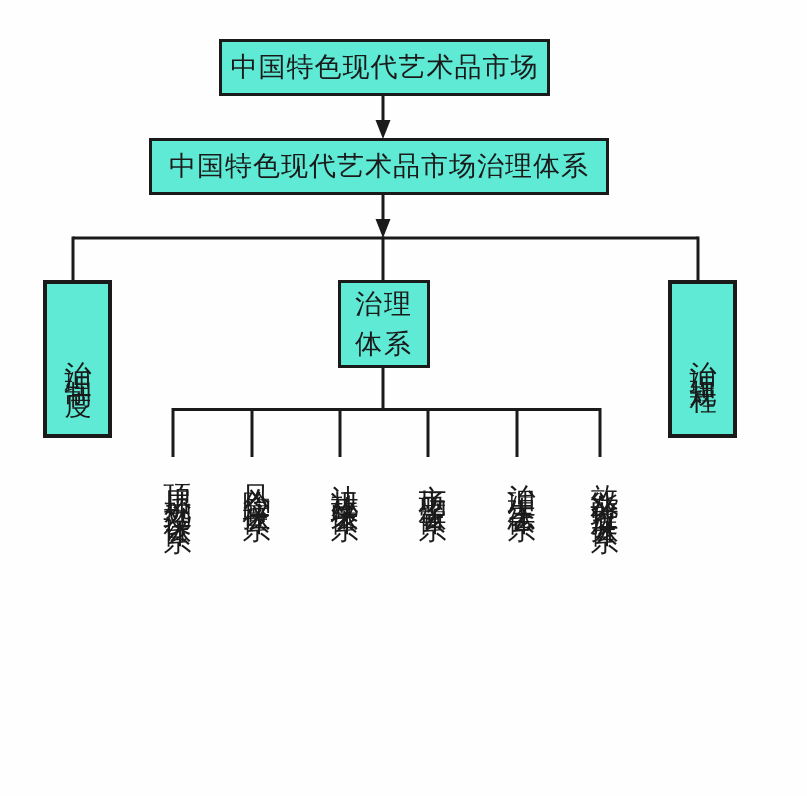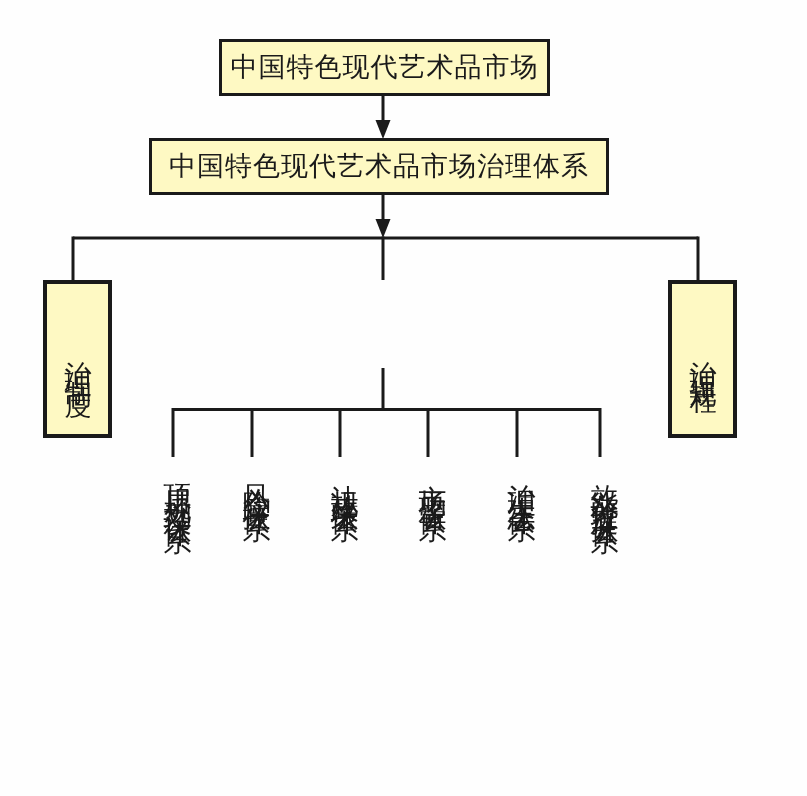--- a/index.html
+++ b/index.html
@@ -13,21 +13,21 @@
     height: 796px;
     background: #fefefe;
     font-family: "Liberation Serif", "DejaVu Serif", serif;
     color: #1a1a1a;
     overflow: hidden;
   }
   .node {
     position: absolute;
     box-sizing: border-box;
     border: 3px solid #1a1a1a;
-    background: #fef9c3;
+    background: #5eead4;
     display: flex;
     align-items: center;
     justify-content: center;
     text-align: center;
   }
   .node-h {
     font-size: 27px;
     letter-spacing: 1px;
     white-space: nowrap;
     line-height: 1;
@@ -110,20 +110,23 @@
   </div>
 
   <div class="node node-h" style="left:149px; top:138px; width:460px; height:57px;">
     <span>中国特色现代艺术品市场治理体系</span>
   </div>
 
   <div class="node node-v" style="left:43px; top:280px; width:69px; height:158px;">
     <span class="vtext">治理制度</span>
   </div>
 
+  <div class="node" style="left:338px; top:280px; width:92px; height:88px;">
+    <span class="center-wrap">治理体系</span>
+  </div>
 
   <div class="node node-v" style="left:668px; top:280px; width:69px; height:158px;">
     <span class="vtext">治理规程</span>
   </div>
 
   <div class="col" style="left:153px;">顶层规划设计体系</div>
   <div class="col" style="left:232px;">风险管控体系</div>
   <div class="col" style="left:320px;">法规政策体系</div>
   <div class="col" style="left:408px;">市场监管体系</div>
   <div class="col" style="left:497px;">治理生态体系</div>

